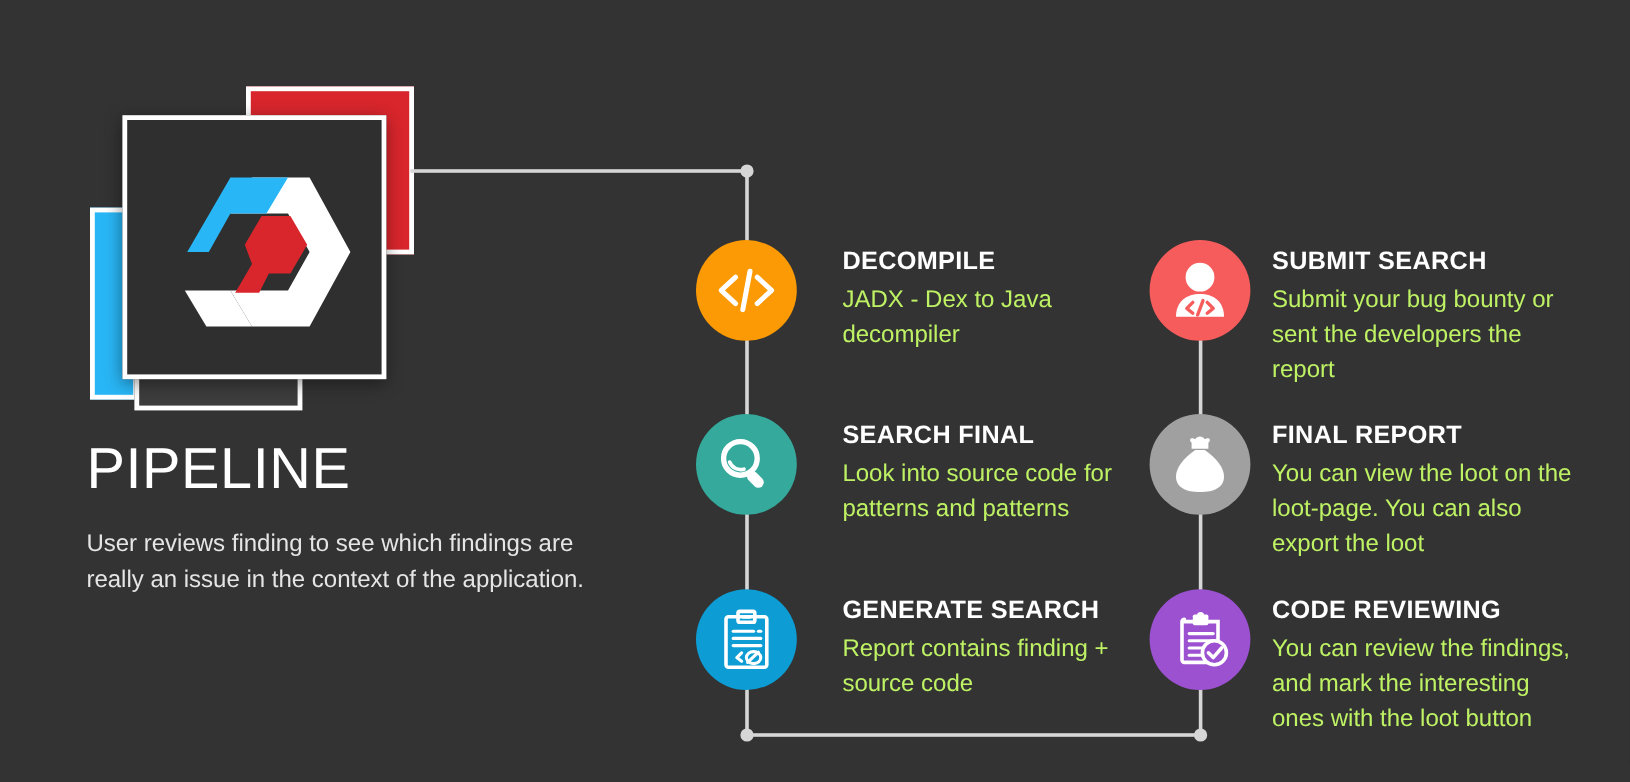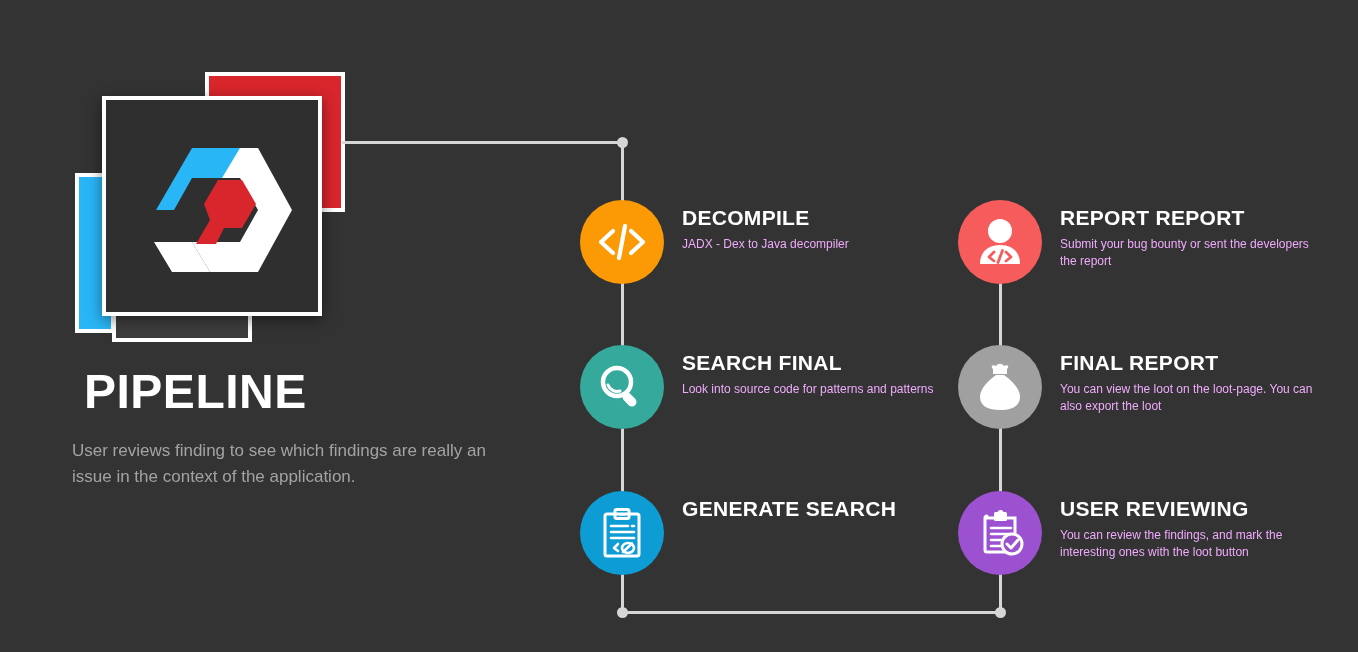--- a/index.html
+++ b/index.html
@@ -21,27 +21,27 @@
   .card { position: absolute; box-sizing: border-box; border: 4px solid #ffffff; }
   .card-blue   { left: 5px;  top: 113px; width: 40px;  height: 160px; background: #29B6F6; }
   .card-red    { left: 135px; top: 12px; width: 140px; height: 140px; background: #D8262C; }
   .card-darklo { left: 42px; top: 240px; width: 140px; height: 42px;  background: #3d3d3d; }
   .card-main   { left: 32px; top: 36px;  width: 220px; height: 220px; background: #2f2f2f;
                  box-shadow: 0 4px 14px rgba(0,0,0,.45); }
   .logo-mark { position: absolute; left: 0; top: 0; width: 220px; height: 220px; }
 
   
   .pipeline-title {
-    position: absolute; left: 84px; top: 368px;
-    font-size: 48px; font-weight: bold; color: #ffffff;
+    position: absolute; left: 72px; top: 368px;
+    font-size: 48px; font-weight: normal; color: #ffffff;
     letter-spacing: 0.5px; line-height: 1;
   }
   .pipeline-desc {
     position: absolute; left: 72px; top: 438px; width: 450px;
-    font-size: 17px; color: #a3a3a3; line-height: 1.5;
+    font-size: 20px; color: #e5e5e5; line-height: 1.5;
   }
 
   
   .conn { position: absolute; background: #d6d6d6; }
   .conn-h { height: 3px; }
   .conn-v { width: 3px; }
   .dot {
     position: absolute; width: 11px; height: 11px;
     border-radius: 50%; background: #d6d6d6;
   }
@@ -52,23 +52,23 @@
     position: absolute; left: 0; top: 0;
     width: 84px; height: 84px; border-radius: 50%;
     display: flex; align-items: center; justify-content: center;
   }
   .step-text { position: absolute; left: 102px; top: 6px; }
   .step-title {
     font-size: 21px; font-weight: bold; color: #ffffff;
     letter-spacing: .3px; line-height: 1.1; white-space: nowrap;
   }
   .step-desc {
-    margin-top: 7px; font-size: 12px; color: #f0abfc; line-height: 1.45;
-  }
-  .w-left  { width: 260px; }
+    margin-top: 7px; font-size: 20px; color: #bef264; line-height: 1.45;
+  }
+  .w-left  { width: 260px; margin-left: 20px; }
   .w-right { width: 262px; }
 </style>
 </head>
 <body>
 
 <div id="page">
 
   <div class="logo-stack">
     <div class="card card-blue"></div>
     <div class="card card-red"></div>
@@ -150,37 +150,38 @@
         </g>
         <g fill="none" stroke="#ffffff" stroke-width="2.6" stroke-linecap="round" stroke-linejoin="round">
           <polyline points="23,38 19,42 23,45"></polyline>
           <ellipse cx="33" cy="42" rx="6" ry="5"></ellipse>
           <line x1="37" y1="37.5" x2="28" y2="46"></line>
         </g>
       </svg>
     </div>
     <div class="step-text w-left">
       <div class="step-title">GENERATE SEARCH</div>
+      <div class="step-desc">Report contains finding + source code</div>
     </div>
   </div>
 
   <div class="step" style="left:958px; top:200px;">
     <div class="step-circle" style="background:#F75C5C;">
       <svg width="56" height="56" viewBox="0 0 56 56">
         <circle cx="28" cy="17" r="12" fill="#ffffff"></circle>
         <path d="M8 50 C8 37 17 31 28 31 C39 31 48 37 48 50 Z" fill="#ffffff"></path>
         <g stroke="#F75C5C" stroke-width="2.8" fill="none" stroke-linecap="round" stroke-linejoin="round">
           <polyline points="22,38 17,43 22,47"></polyline>
           <polyline points="34,38 39,43 34,47"></polyline>
           <line x1="30.5" y1="36.5" x2="26" y2="48.5"></line>
         </g>
       </svg>
     </div>
     <div class="step-text w-right">
-      <div class="step-title">REPORT REPORT</div>
+      <div class="step-title">SUBMIT SEARCH</div>
       <div class="step-desc">Submit your bug bounty or sent the developers the report</div>
     </div>
   </div>
 
   <div class="step" style="left:958px; top:345px;">
     <div class="step-circle" style="background:#A0A0A0;">
       <svg width="52" height="52" viewBox="0 0 52 52">
         <path d="M19 8 C16 5 19 3 22 5 C24 2 28 2 30 5 C33 3 36 5 33 8 L33 13 L19 13 Z" fill="#ffffff"></path>
         <path d="M22 14 C12 21 6 29 6 36 C6 45 14 49 26 49 C38 49 46 45 46 36 C46 29 40 21 30 14 Z" fill="#ffffff"></path>
       </svg>
@@ -201,18 +202,18 @@
           <line x1="18" y1="22" x2="38" y2="22"></line>
           <line x1="18" y1="28" x2="38" y2="28"></line>
           <line x1="18" y1="34" x2="32" y2="34"></line>
           <line x1="18" y1="40" x2="28" y2="40"></line>
         </g>
         <circle cx="39" cy="38" r="10" fill="#9B51D0" stroke="#ffffff" stroke-width="3"></circle>
         <polyline points="34,38 38,42 45,34" fill="none" stroke="#ffffff" stroke-width="3" stroke-linecap="round" stroke-linejoin="round"></polyline>
       </svg>
     </div>
     <div class="step-text w-right">
-      <div class="step-title">USER REVIEWING</div>
+      <div class="step-title">CODE REVIEWING</div>
       <div class="step-desc">You can review the findings, and mark the interesting ones with the loot button</div>
     </div>
   </div>
 
 </div>
 
 </body></html>

